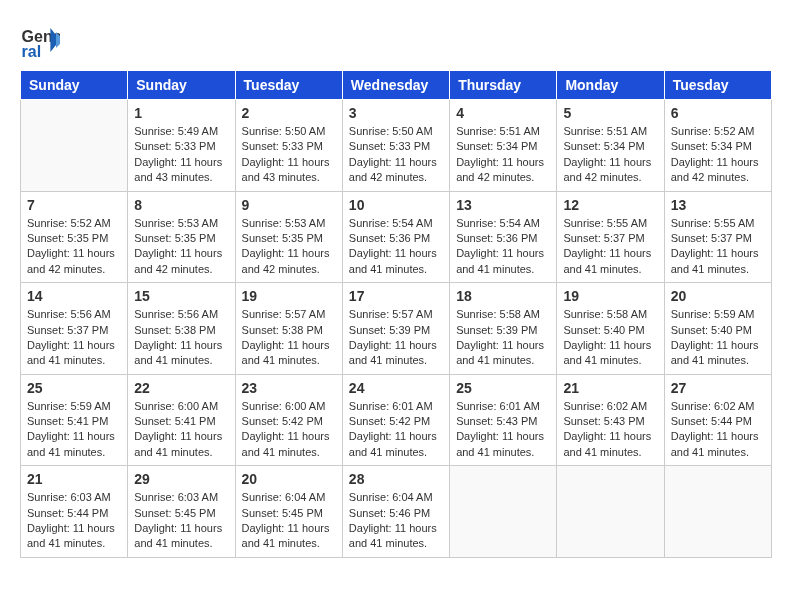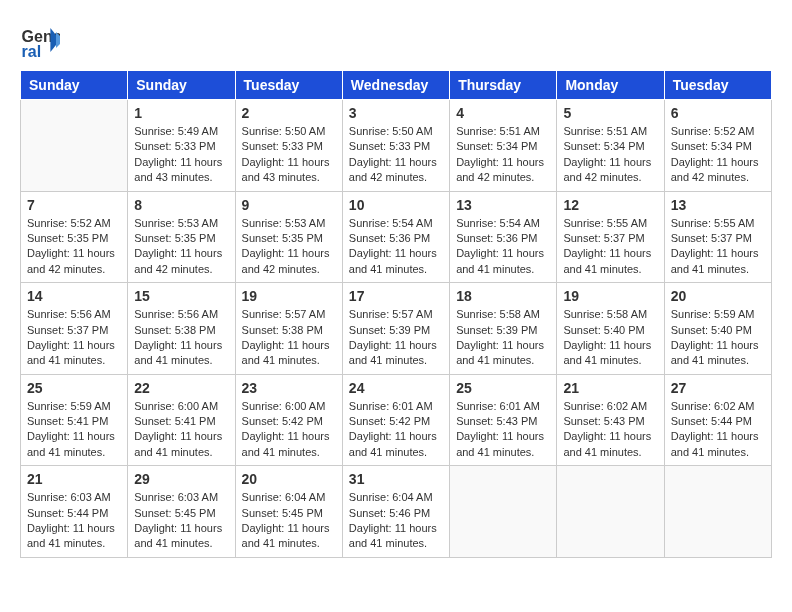--- a/index.html
+++ b/index.html
@@ -234,21 +234,21 @@
         </td>
         <td>
           <span class="day-number">29</span>
           <div class="day-info">Sunrise: 6:03 AM<br>Sunset: 5:45 PM<br>Daylight: 11 hours<br>and 41 minutes.</div>
         </td>
         <td>
           <span class="day-number">20</span>
           <div class="day-info">Sunrise: 6:04 AM<br>Sunset: 5:45 PM<br>Daylight: 11 hours<br>and 41 minutes.</div>
         </td>
         <td>
-          <span class="day-number">31</span>
+          <span class="day-number">28</span>
           <div class="day-info">Sunrise: 6:04 AM<br>Sunset: 5:46 PM<br>Daylight: 11 hours<br>and 41 minutes.</div>
         </td>
         <td class="empty"></td>
         <td class="empty"></td>
         <td class="empty"></td>
       </tr>
     </tbody>
 </table>
 
 </body></html>

